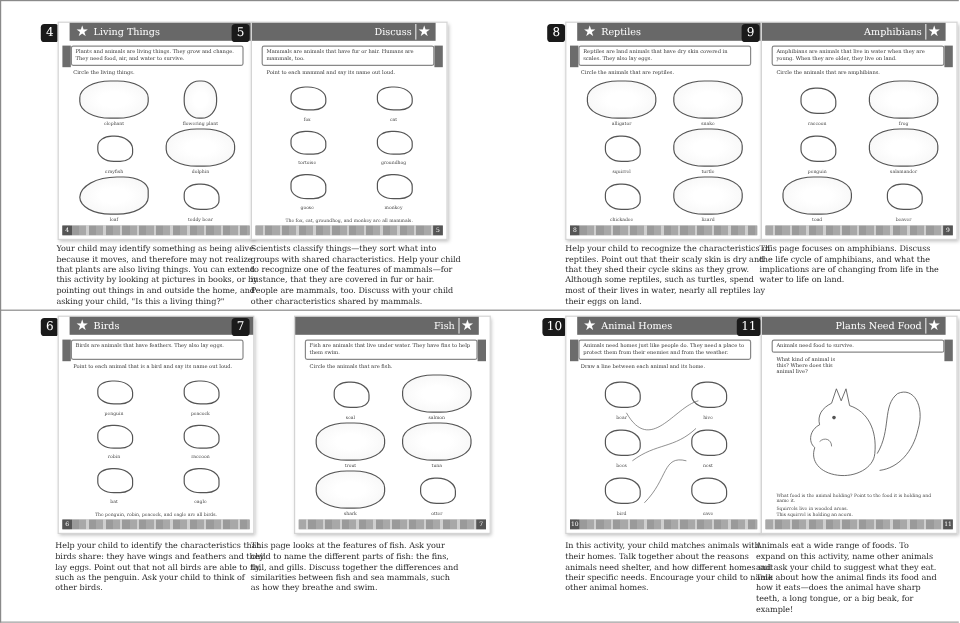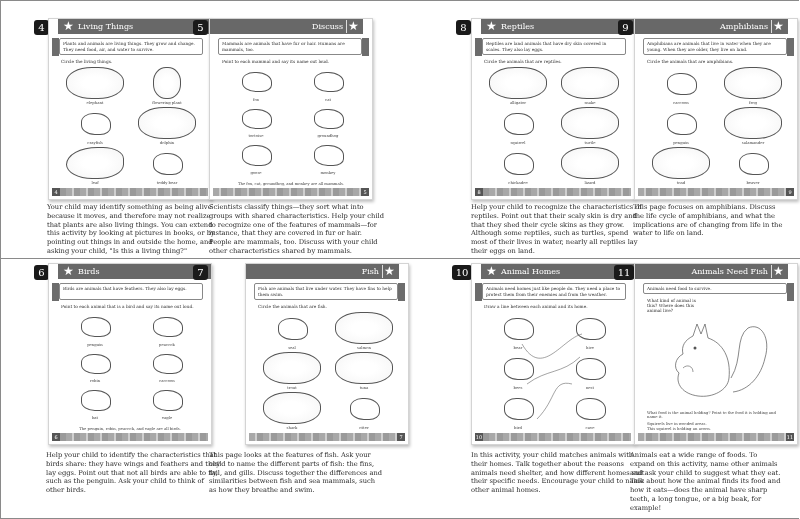--- a/index.html
+++ b/index.html
@@ -378,21 +378,21 @@
   </svg>
   <div class="strip">
       <span class="pn">10</span>
     </div>
 </div>
 <div class="desc" style="left:471px;top:451px;">In this activity, your child matches animals with their homes. Talk together about the reasons animals need shelter, and how different homes suit their specific needs. Encourage your child to name other animal homes.</div>
 
 <div class="num wide" style="left:614px;top:265px;">11</div>
 <div class="page right" style="left:634px;top:263px;">
   <div class="title-bar">
-    <span>Animals Need Fish</span>
+    <span>Plants Need Food</span>
     <span class="star">★</span>
   </div>
   <div class="tab"></div>
   <div class="intro" style="height:11px;">Animals need food to survive.</div>
   <div class="instr" style="top:34px;width:60px;white-space:normal;line-height:5px;">What kind of animal is this? Where does this animal live?</div>
   <svg class="squirrel" viewBox="0 0 126 84">
     <path d="M40 18 L44 6 L48 16 L52 6 L55 20 C70 25, 78 40, 76 60 C75 72, 60 80, 45 78 C30 76, 22 66, 26 55 C20 50, 22 40, 30 36 C28 28, 32 22, 40 18 Z" stroke="#555" stroke-width="0.7" fill="none"></path>
     <path d="M78 60 C90 40, 82 20, 95 10 C108 4, 118 20, 112 40 C108 58, 96 72, 80 74" stroke="#555" stroke-width="0.7" fill="none"></path>
     <circle cx="42" cy="30" r="1.5" fill="#555"></circle>
     <path d="M30 50 C34 46, 40 48, 40 54" stroke="#555" stroke-width="0.6" fill="none"></path>

